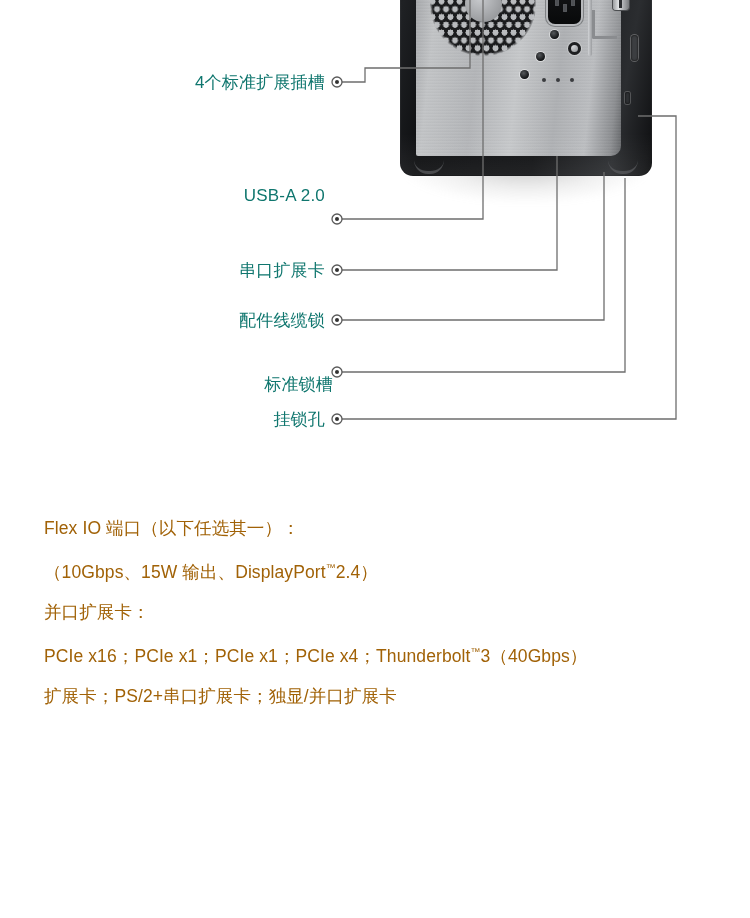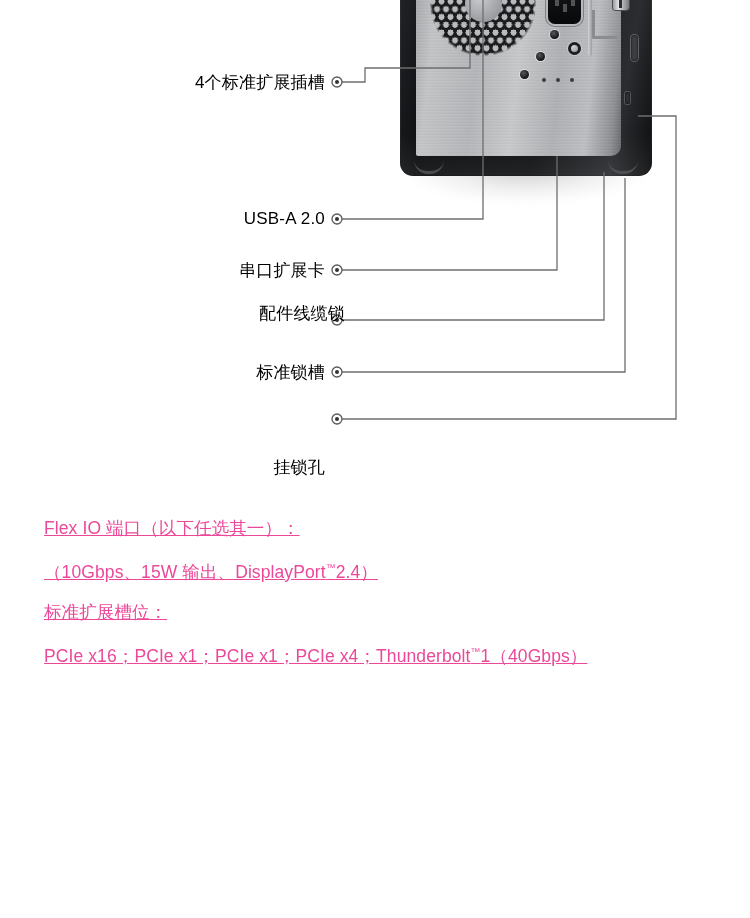--- a/index.html
+++ b/index.html
@@ -235,41 +235,40 @@
     position: absolute;
     left: 0; top: 0;
     width: 750px; height: 460px;
     pointer-events: none;
   }
 
   
   .callout-label {
     position: absolute;
     text-align: right;
-    color: #000000;
+    color: #0f766e;
     font-size: 17px;
     line-height: 25px;
     letter-spacing: .2px;
     white-space: nowrap;
   }
 
   
   .spec-block {
     position: absolute;
     left: 44px;
     top: 508px;
     width: 700px;
   }
   .spec-line {
     font-size: 17.5px;
     line-height: 40px;
-    color: #ec4899;
+    color: #a16207;
     white-space: nowrap;
     letter-spacing: .1px;
-    text-decoration: underline;
   }
   .spec-line .tm {
     font-size: 10px;
     vertical-align: super;
     letter-spacing: 0;
   }
   .spec-line .circ {
     font-size: 17px;
   }
 </style>
@@ -355,41 +354,42 @@
         </g>
       <g>
           <circle cx="337" cy="419" r="5" fill="#fff" stroke="#5a5a5a" stroke-width="1.3"></circle>
           <circle cx="337" cy="419" r="2" fill="#333"></circle>
         </g>
     </g>
   </svg>
 
   <div class="callout-label" style="left:0; top:70px; width:325px;">4个标准扩展插槽</div>
 
-  <div class="callout-label" style="left:0; top:206px; width:325px;">USB-A 2.0</div>
+  <div class="callout-label" style="left:0; top:183px; width:325px;">USB-A 2.0</div>
 
   <div class="callout-label" style="left:0; top:258px; width:325px;">串口扩展卡</div>
 
-  <div class="callout-label" style="left:0; top:301px; width:325px;margin-left:20px;">配件线缆锁</div>
-
-  <div class="callout-label" style="left:0; top:360px; width:325px;">标准锁槽</div>
-
-  <div class="callout-label" style="left:0; top:407px; width:325px;margin-top:48px;">挂锁孔</div>
+  <div class="callout-label" style="left:0; top:308px; width:325px;">配件线缆锁</div>
+
+  <div class="callout-label" style="left:0; top:372px; width:325px;padding-left:8px;">标准锁槽</div>
+
+  <div class="callout-label" style="left:0; top:407px; width:325px;">挂锁孔</div>
 
   <div class="spec-block">
 
     <div class="spec-line">Flex IO 端口（以下任选其一）：</div>
 
 
 
     <div class="spec-line">
       <span>（10Gbps、15W 输出、DisplayPort</span><span class="tm">™</span><span>2.4）</span>
     </div>
 
-    <div class="spec-line">标准扩展槽位：</div>
+    <div class="spec-line">并口扩展卡：</div>
 
     <div class="spec-line">
-      <span>PCIe x16；PCIe x1；PCIe x1；PCIe x4；Thunderbolt</span><span class="tm">™</span><span>1（40Gbps）</span>
+      <span>PCIe x16；PCIe x1；PCIe x1；PCIe x4；Thunderbolt</span><span class="tm">™</span><span>3（40Gbps）</span>
     </div>
 
+    <div class="spec-line">扩展卡；PS/2+串口扩展卡；独显/并口扩展卡</div>
   </div>
 
 </div>
 
 </body></html>

